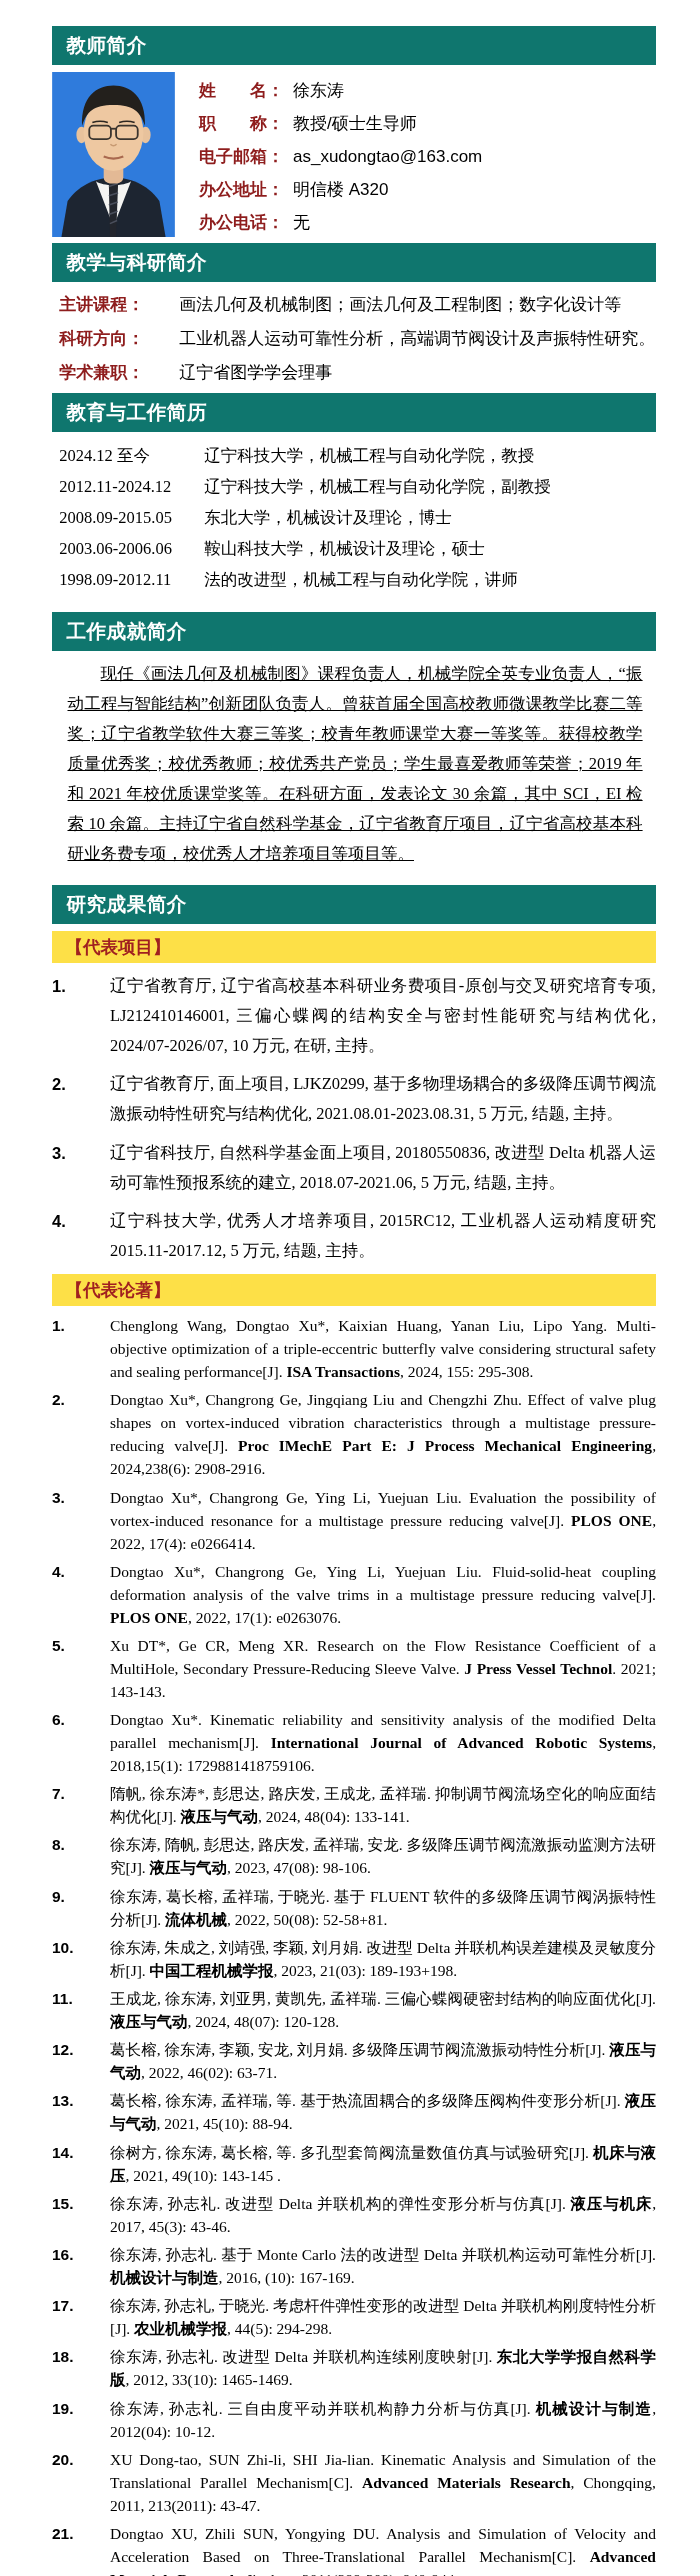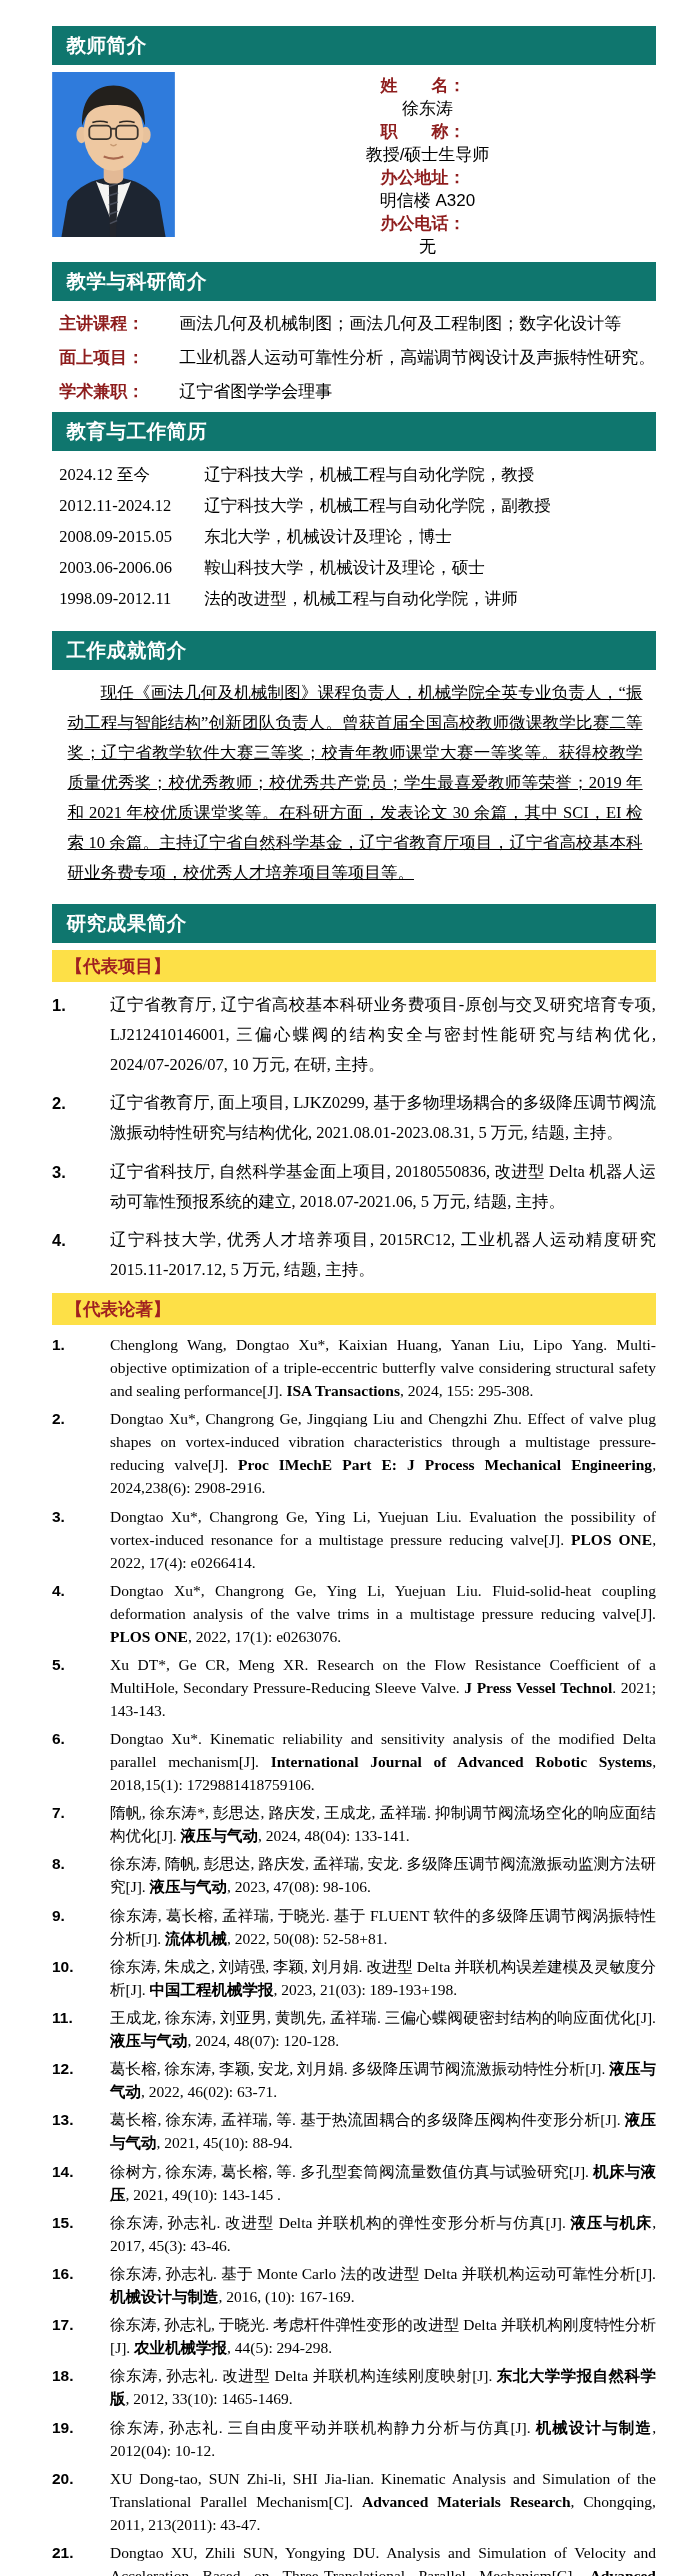--- a/index.html
+++ b/index.html
@@ -14,21 +14,21 @@
   
   .band{height:32px;background:#fde047;display:flex;align-items:center;margin-top:7.2px;
         padding-left:13.4px;box-sizing:border-box;font-size:17.5px;font-weight:bold;color:#a02020;}
 
   
   .info{display:flex;margin:7.2px 0 4.1px 0;}
   .photo{width:123px;height:165px;flex:none;overflow:hidden;}
   .photo svg{display:block;}
   .fields{margin-left:24px;flex:1;padding-top:2.1px;}
   .row{display:flex;}
-  .row-fields{min-height:33px;align-items:center;font-size:17px;flex-direction:column;}
+  .row-fields{min-height:33px;align-items:center;font-size:17px;}
   .flabel{color:#8e1d1d;font-weight:bold;width:94px;flex:none;}
   .fval{color:#000;}
 
   
   .kvlist{margin-top:5px;}
   .row-kv{min-height:34px;align-items:center;font-size:17px;padding-left:7.2px;}
   .klabel{color:#8e1d1d;font-weight:bold;width:120px;flex:none;}
   .kval{flex:1;}
 
   
@@ -99,40 +99,44 @@
     <div class="fields">
         <div class="row row-fields">
           <span class="flabel">姓　　名：</span>
           <span class="fval">徐东涛</span>
         </div>
         <div class="row row-fields">
           <span class="flabel">职　　称：</span>
           <span class="fval">教授/硕士生导师</span>
         </div>
         <div class="row row-fields">
+          <span class="flabel">电子邮箱：</span>
+          <span class="fval">as_xudongtao@163.com</span>
+        </div>
+        <div class="row row-fields">
           <span class="flabel">办公地址：</span>
           <span class="fval">明信楼 A320</span>
         </div>
         <div class="row row-fields">
           <span class="flabel">办公电话：</span>
           <span class="fval">无</span>
         </div>
       </div>
   </div>
 
   <div class="hbar mt-s">
     <span>教学与科研简介</span>
   </div>
   <div class="kvlist">
       <div class="row row-kv">
         <span class="klabel">主讲课程：</span>
         <span class="kval">画法几何及机械制图；画法几何及工程制图；数字化设计等</span>
       </div>
       <div class="row row-kv">
-        <span class="klabel">面上项目：</span>
+        <span class="klabel">科研方向：</span>
         <span class="kval">工业机器人运动可靠性分析，高端调节阀设计及声振特性研究。</span>
       </div>
       <div class="row row-kv">
         <span class="klabel">学术兼职：</span>
         <span class="kval">辽宁省图学学会理事</span>
       </div>
     </div>
 
   <div class="hbar mt-s">
     <span>教育与工作简历</span>

